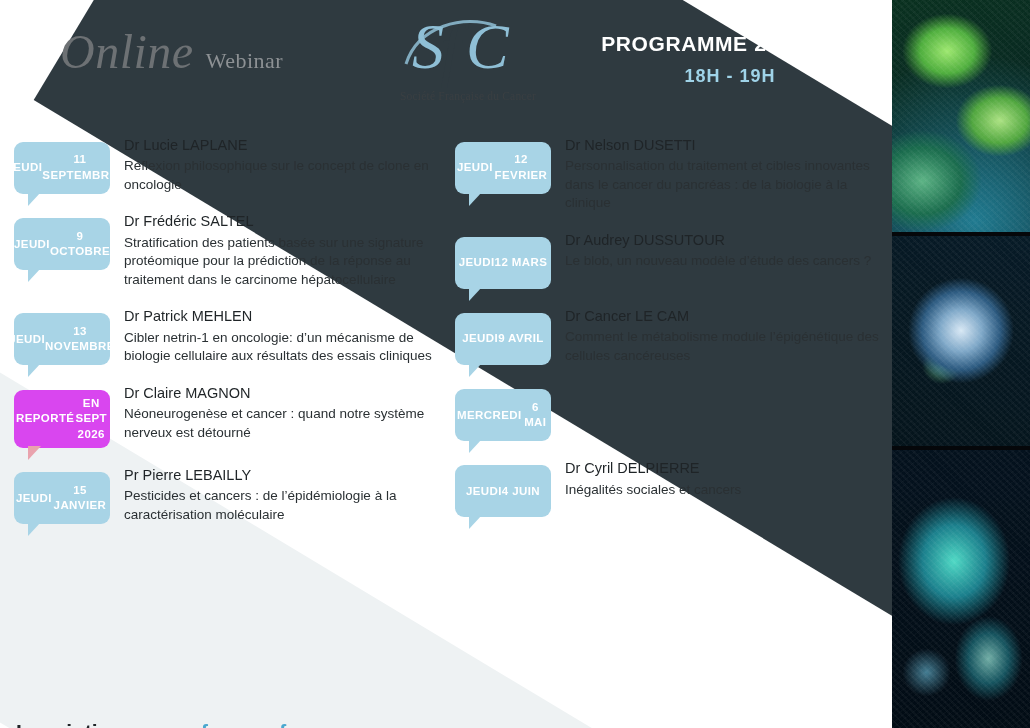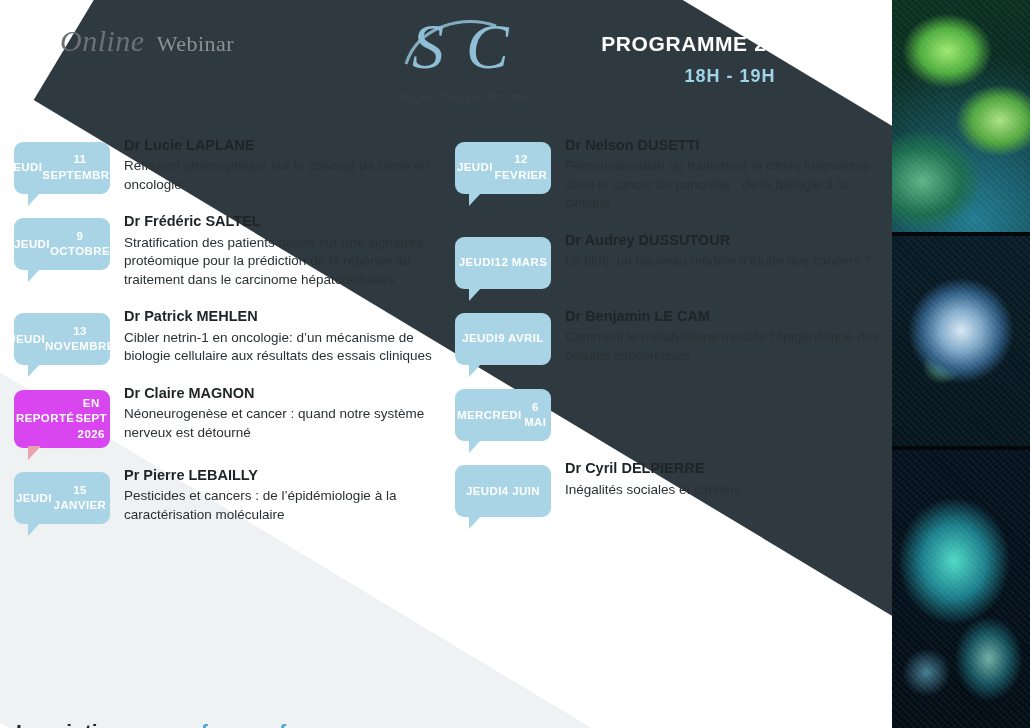--- a/index.html
+++ b/index.html
@@ -104,21 +104,21 @@
   .online-webinar {
     position: absolute;
     left: 60px;
     top: 24px;
     color: #7b7f82;
     white-space: nowrap;
   }
   .online-word {
     font-family: "Liberation Serif", serif;
     font-style: italic;
-    font-size: 30px;
+    font-size: 48px;
     color: #6d7174;
     letter-spacing: 0.5px;
   }
   .webinar-word {
     font-family: "Liberation Serif", serif;
     font-size: 22px;
     color: #8d9194;
     margin-left: 12px;
     letter-spacing: 0.5px;
   }
@@ -219,21 +219,21 @@
   .bubble.alert::after {
     border-color: #e9a3ad transparent transparent transparent;
   }
 
   .entry-text {
     padding-left: 14px;
     padding-top: 2px;
   }
   .speaker {
     font-size: 14.5px;
-    font-weight: bold;
+    font-weight: normal;
     color: #1f2427;
     line-height: 1.25;
     margin-bottom: 3px;
   }
   .talk {
     font-size: 13.5px;
     color: #2a3033;
     line-height: 1.38;
     max-width: 320px;
   }
@@ -390,21 +390,21 @@
         <div class="talk">Le blob, un nouveau modèle d’étude des cancers ?</div>
       </div>
     </div>
 
     <div class="entry">
       <div class="bubble">
         <span>JEUDI</span>
         <span>9 AVRIL</span>
       </div>
       <div class="entry-text">
-        <div class="speaker">Dr Benjamin LE CAM</div>
+        <div class="speaker">Dr Cancer LE CAM</div>
         <div class="talk">Comment le métabolisme module l’épigénétique des cellules cancéreuses</div>
       </div>
     </div>
 
     <div class="entry">
       <div class="bubble">
         <span>MERCREDI</span>
         <span>6 MAI</span>
       </div>
     </div>

